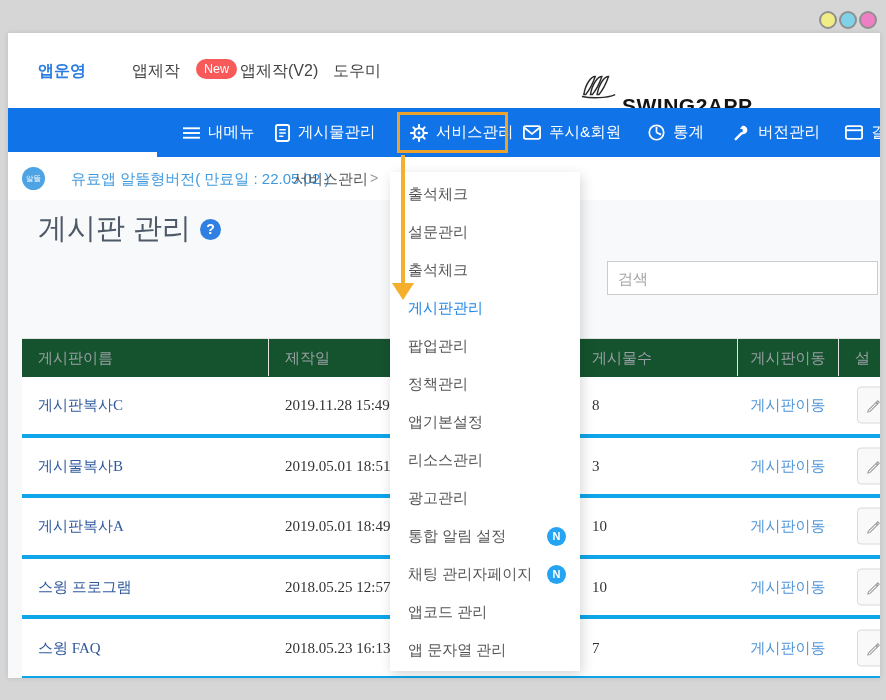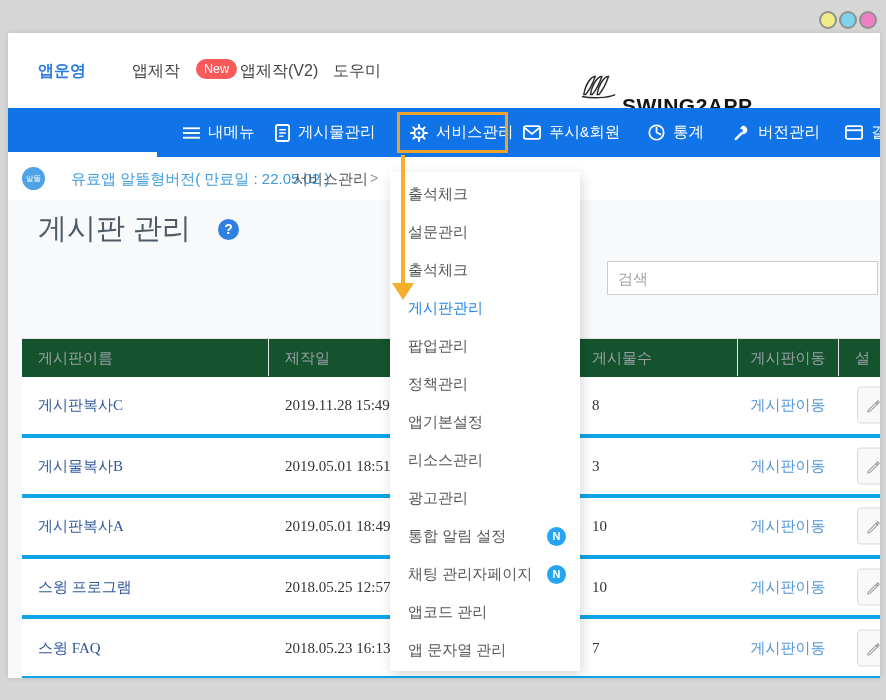--- a/index.html
+++ b/index.html
@@ -15,33 +15,33 @@
   .newpill{position:absolute;top:26px;background:#f85a5a;color:#fff;font-size:12.5px;border-radius:12px;padding:3px 8px;}
   .logo{position:absolute;left:572px;top:22px;display:flex;align-items:center;gap:4px;}
   .logo-text{font-size:21px;font-weight:bold;letter-spacing:.5px;color:#141414;margin-top:39px;}
 
   
   .navbar{position:absolute;top:75px;left:0;right:0;height:49px;background:#1173e8;}
   .selector{position:absolute;left:0;top:4px;width:149px;height:41px;background:#fff;display:flex;align-items:center;padding:0 0;box-sizing:border-box;cursor:pointer;margin-top:40px;}
   .selicon{width:26px;height:26px;background:#85b287;border-radius:3px;display:flex;align-items:center;justify-content:center;margin-right:11px;flex:0 0 auto;}
   .seltext{font-size:15px;color:#555;flex:1;}
   .caret{width:0;height:0;border-left:5px solid transparent;border-right:5px solid transparent;border-top:6px solid #555;}
-  .nvi{position:absolute;top:0;height:49px;display:flex;align-items:center;gap:8px;color:#fff;font-size:15.5px;font-weight:500;cursor:pointer;white-space:nowrap;font-family:Liberation Mono, monospace;}
+  .nvi{position:absolute;top:0;height:49px;display:flex;align-items:center;gap:8px;color:#fff;font-size:15.5px;font-weight:500;cursor:pointer;white-space:nowrap;}
   .hibox{position:absolute;left:389px;top:4px;width:111px;height:41px;border:3px solid #eda32b;box-sizing:border-box;z-index:45;pointer-events:none;}
 
   
   .crumb{position:absolute;top:124px;left:0;right:0;height:43px;background:#fff;border-bottom:4px solid #a16207;}
   .plan-badge{position:absolute;left:14px;top:10px;width:23px;height:23px;border-radius:50%;background:#4da3e4;color:#fff;font-size:7.5px;display:flex;align-items:center;justify-content:center;}
   .plan{position:absolute;left:43px;top:0;line-height:43px;font-size:15px;color:#3f9ae0;cursor:pointer;margin-left:20px;}
   .crumb-section{position:absolute;left:285px;top:0;line-height:43px;font-size:15px;color:#555;}
   .crumb-sep{position:absolute;left:362px;top:0;line-height:43px;font-size:14px;color:#999;}
 
   
   .bodybg{position:absolute;top:167px;left:0;right:0;bottom:0;background:#f8f9fa;}
-  .ptitle{position:absolute;left:30px;top:176px;display:flex;align-items:center;gap:27px;}
+  .ptitle{position:absolute;left:30px;top:176px;display:flex;align-items:center;gap:9px;}
   .ptitle-text{font-size:29px;color:#4e5a68;}
   .help{width:21px;height:21px;border-radius:50%;background:#2f80e0;color:#fff;font-size:14px;font-weight:bold;display:flex;align-items:center;justify-content:center;cursor:pointer;}
   .search{position:absolute;left:599px;top:228px;width:271px;height:34px;box-sizing:border-box;border:1px solid #ccc;background:#fff;font-size:15px;padding:0 10px;color:#333;font-family:inherit;}
   .search::placeholder{color:#a3a3a3;}
 
   
   .table{position:absolute;left:14px;top:305px;width:858px;}
   .thead{position:relative;height:37px;background:#14532d;border-top:1px solid #e4e4e4;border-bottom:1px solid #14532d;box-sizing:content-box;}
   .th{position:absolute;top:0;line-height:37px;font-size:15px;color:#9aa0a6;}
   .vdiv{position:absolute;top:0;width:1px;height:37px;background:#e4e4e4;}

